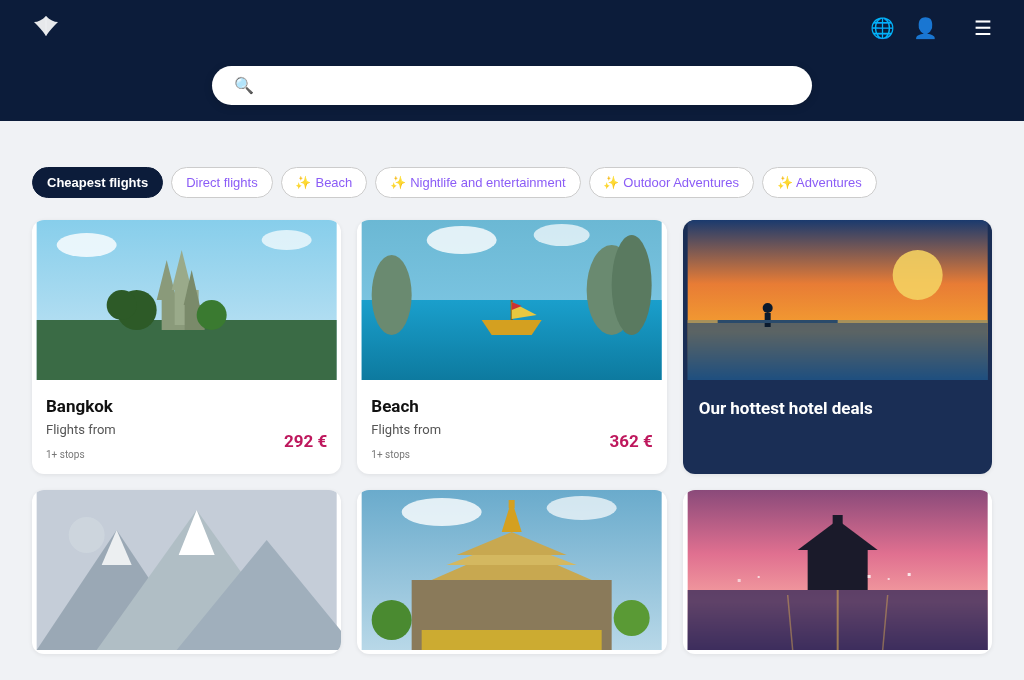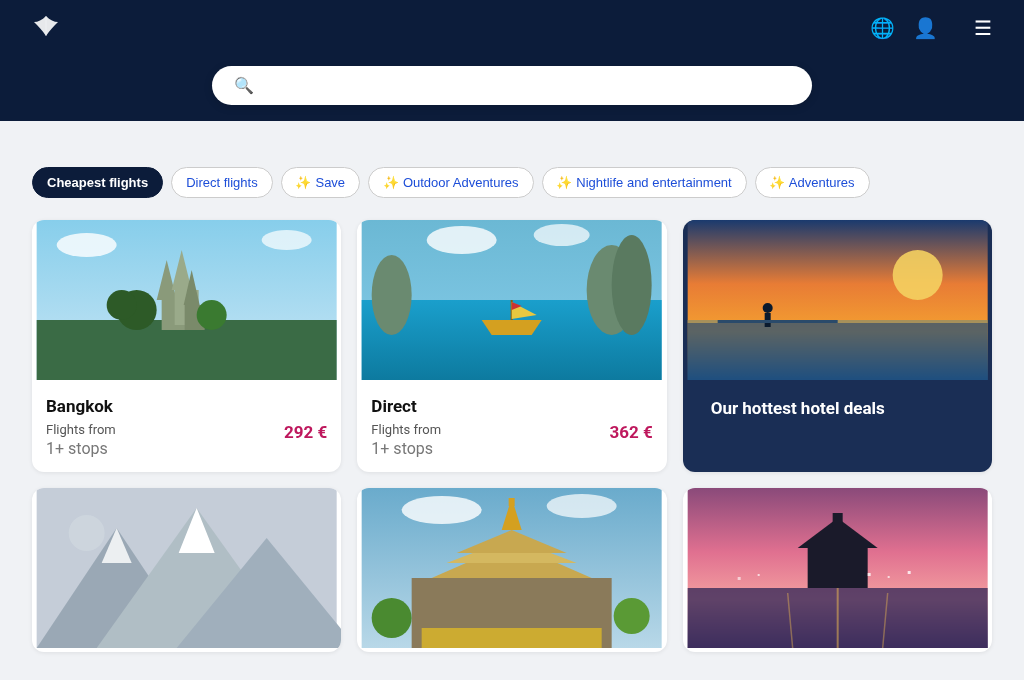--- a/index.html
+++ b/index.html
@@ -92,21 +92,21 @@
       gap: 8px;
       flex-wrap: wrap;
       margin-bottom: 22px;
     }
     .filter-tab {
       padding: 7px 14px;
       border-radius: 20px;
       border: 1.5px solid #ccc;
       background: #fff;
       font-size: 13px;
-      color: #1d4ed8;
+      color: #8b5cf6;
       cursor: pointer;
       white-space: nowrap;
     }
     .filter-tab.active {
       background: #0c1c3a;
       color: #fff;
       border-color: #0c1c3a;
       font-weight: 600;
     }
 
@@ -127,47 +127,47 @@
     }
     .card-city {
       font-size: 17px;
       font-weight: 700;
       color: #111;
       margin-bottom: 6px;
     }
     .card-bottom {
       display: flex;
       justify-content: space-between;
-      align-items: flex-start;
+      align-items: center;
     }
     .card-from {
       font-size: 13px;
       color: #555;
     }
     .card-stops {
-      font-size: 16px;
+      font-size: 10px;
       color: #777;
-      margin-top: 2px;
+      margin-top: 12px;
     }
     .card-price {
       font-size: 17px;
       font-weight: 700;
       color: #be185d;
     }
 
     
     .card-hotel {
       background: #1a2e55;
       border-radius: 12px;
       overflow: hidden;
       position: relative;
       box-shadow: 0 1px 4px rgba(0,0,0,0.08);
     }
     .card-hotel-body {
-      padding: 14px 28px 18px;
+      padding: 14px 16px 18px;
     }
     .card-hotel-title {
       font-size: 17px;
       font-weight: 700;
       color: #fff;
       margin-bottom: 8px;
     }
     .card-hotel-desc {
       font-size: 13px;
       color: #c5d0e0;
@@ -202,23 +202,23 @@
   </div>
 </div>
 
 <div class="main-content">
   <h1 class="page-title"></h1>
 
   <div class="filter-tabs">
 
   <button class="filter-tab active">Cheapest flights</button>
       <button class="filter-tab">Direct flights</button>
-      <button class="filter-tab">✨ Save</button>
+      <button class="filter-tab">✨ Beach</button>
+      <button class="filter-tab">✨ Nightlife and entertainment</button>
       <button class="filter-tab">✨ Outdoor Adventures</button>
-      <button class="filter-tab">✨ Nightlife and entertainment</button>
       <button class="filter-tab">✨ Adventures</button>
     </div>
 
   <div class="cards-grid">
 
   <div class="card">
     <div><svg width="100%" height="160" viewBox="0 0 300 160" xmlns="http://www.w3.org/2000/svg">
     <defs>
               <linearGradient id="sky1" x1="0" y1="0" x2="0" y2="1">
                 <stop offset="0%" stop-color="#87CEEB"></stop>
@@ -275,21 +275,21 @@
     <polygon points="120,100 180,100 170,115 130,115" fill="#d4a020"></polygon>
     <line x1="150" y1="80" x2="150" y2="100" stroke="#8a6010" stroke-width="2"></line>
     <polygon points="150,82 175,95 150,99" fill="#e8c840"></polygon>
 
     <polygon points="150,82 160,86 150,90" fill="#cc3333"></polygon>
 
     <ellipse cx="100" cy="20" rx="35" ry="14" fill="rgba(255,255,255,0.8)"></ellipse>
     <ellipse cx="200" cy="15" rx="28" ry="11" fill="rgba(255,255,255,0.7)"></ellipse>
   </svg></div>
     <div class="card-body">
-      <div class="card-city">Direct</div>
+      <div class="card-city">Beach</div>
       <div class="card-bottom">
         <div>
           <div class="card-from">Flights from</div>
           <div class="card-stops">1+ stops</div>
         </div>
         <div class="card-price">362 €</div>
       </div>
     </div>
   </div>
       <div class="card-hotel">

